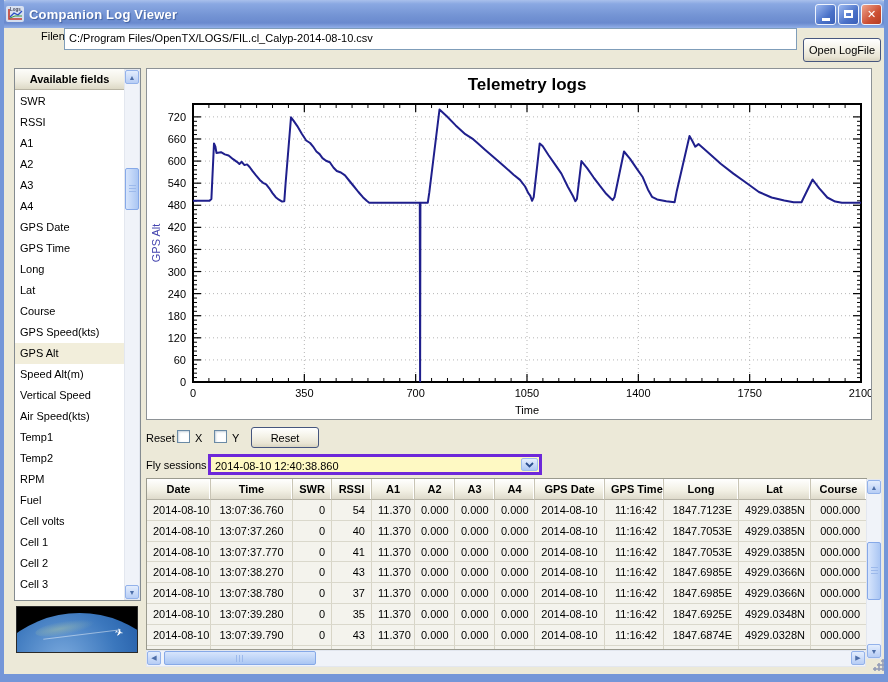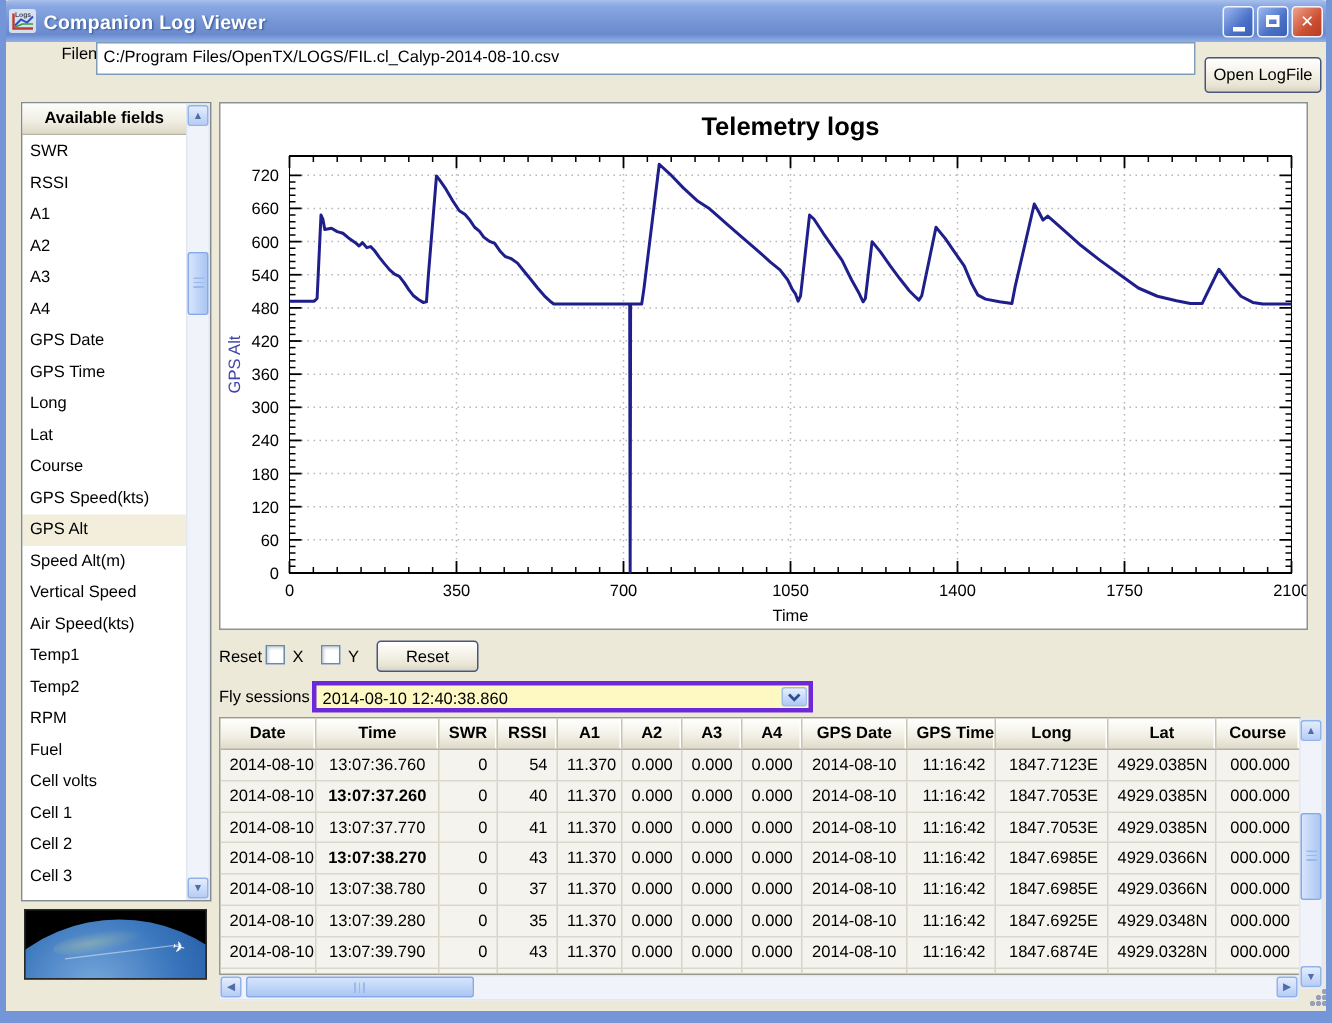--- a/index.html
+++ b/index.html
@@ -470,21 +470,21 @@
         <div class="tbl-cell al-r" style="width: 40px;">0.000</div>
         <div class="tbl-cell al-r" style="width: 40px;">0.000</div>
         <div class="tbl-cell al-c" style="width: 70px;">2014-08-10</div>
         <div class="tbl-cell al-r" style="width: 59px;">11:16:42</div>
         <div class="tbl-cell al-r" style="width: 75px;">1847.7123E</div>
         <div class="tbl-cell al-r" style="width: 72px;">4929.0385N</div>
         <div class="tbl-cell al-r" style="width: 56px;">000.000</div>
       </div>
       <div class="tbl-row">
         <div class="tbl-cell al-c" style="width: 64px;">2014-08-10</div>
-        <div class="tbl-cell al-c" style="width: 82px; font-weight: bold;">13:07:37.260</div>
+        <div class="tbl-cell al-c" style="width: 82px;">13:07:37.260</div>
         <div class="tbl-cell al-r" style="width: 39px;">0</div>
         <div class="tbl-cell al-r" style="width: 40px;">40</div>
         <div class="tbl-cell al-r" style="width: 43px;">11.370</div>
         <div class="tbl-cell al-r" style="width: 40px;">0.000</div>
         <div class="tbl-cell al-r" style="width: 40px;">0.000</div>
         <div class="tbl-cell al-r" style="width: 40px;">0.000</div>
         <div class="tbl-cell al-c" style="width: 70px;">2014-08-10</div>
         <div class="tbl-cell al-r" style="width: 59px;">11:16:42</div>
         <div class="tbl-cell al-r" style="width: 75px;">1847.7053E</div>
         <div class="tbl-cell al-r" style="width: 72px;">4929.0385N</div>
@@ -500,21 +500,21 @@
         <div class="tbl-cell al-r" style="width: 40px;">0.000</div>
         <div class="tbl-cell al-r" style="width: 40px;">0.000</div>
         <div class="tbl-cell al-c" style="width: 70px;">2014-08-10</div>
         <div class="tbl-cell al-r" style="width: 59px;">11:16:42</div>
         <div class="tbl-cell al-r" style="width: 75px;">1847.7053E</div>
         <div class="tbl-cell al-r" style="width: 72px;">4929.0385N</div>
         <div class="tbl-cell al-r" style="width: 56px;">000.000</div>
       </div>
       <div class="tbl-row">
         <div class="tbl-cell al-c" style="width: 64px;">2014-08-10</div>
-        <div class="tbl-cell al-c" style="width: 82px; font-weight: bold;">13:07:38.270</div>
+        <div class="tbl-cell al-c" style="width: 82px;">13:07:38.270</div>
         <div class="tbl-cell al-r" style="width: 39px;">0</div>
         <div class="tbl-cell al-r" style="width: 40px;">43</div>
         <div class="tbl-cell al-r" style="width: 43px;">11.370</div>
         <div class="tbl-cell al-r" style="width: 40px;">0.000</div>
         <div class="tbl-cell al-r" style="width: 40px;">0.000</div>
         <div class="tbl-cell al-r" style="width: 40px;">0.000</div>
         <div class="tbl-cell al-c" style="width: 70px;">2014-08-10</div>
         <div class="tbl-cell al-r" style="width: 59px;">11:16:42</div>
         <div class="tbl-cell al-r" style="width: 75px;">1847.6985E</div>
         <div class="tbl-cell al-r" style="width: 72px;">4929.0366N</div>

